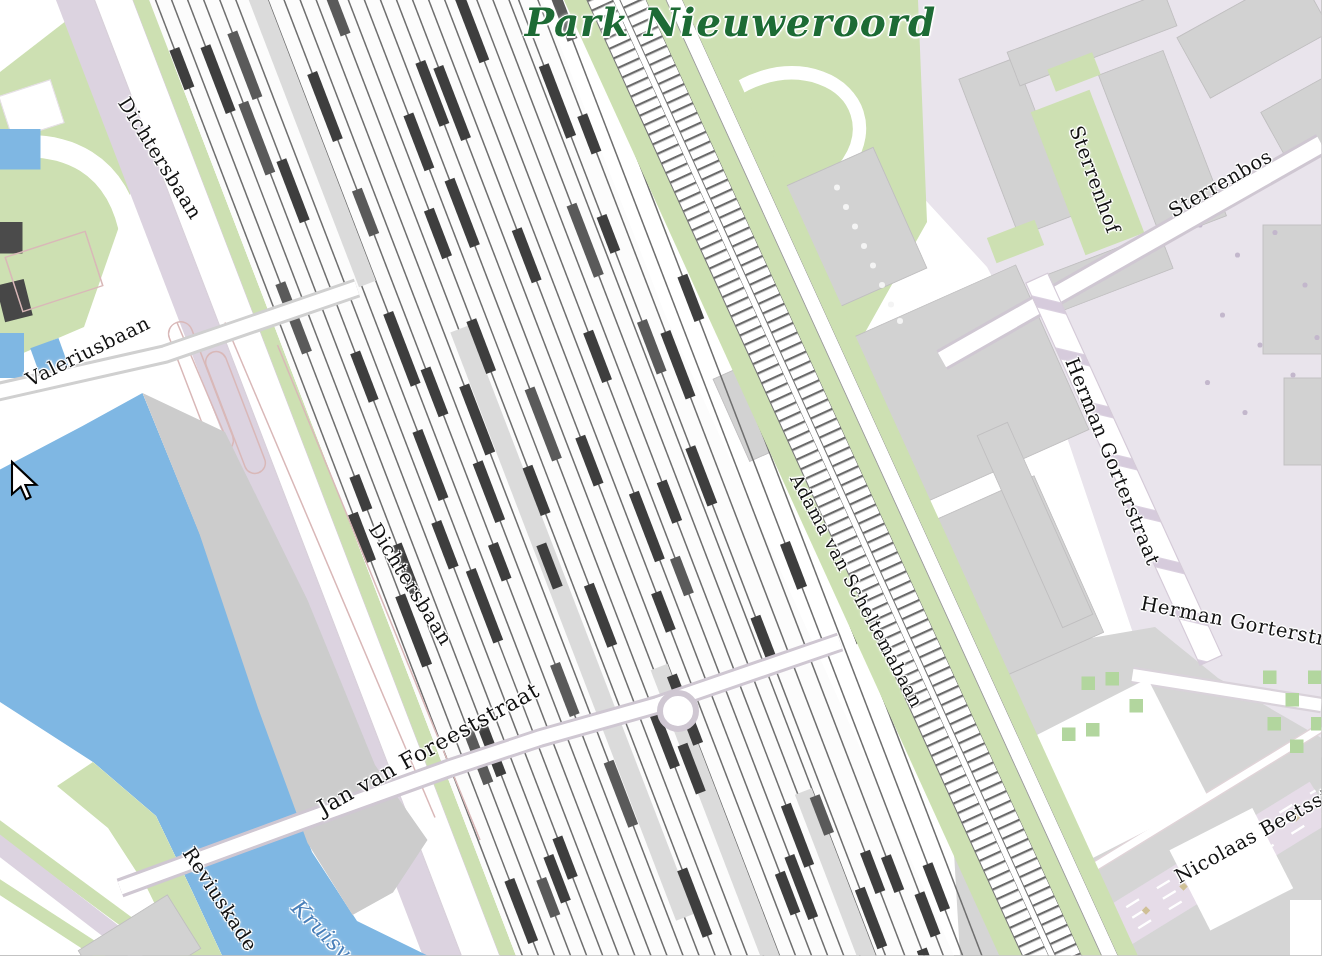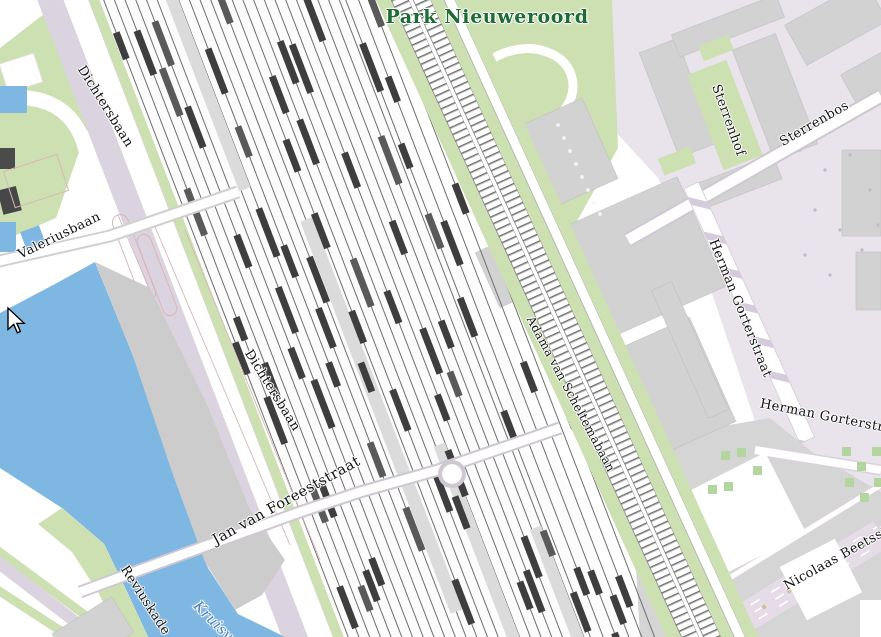--- a/index.html
+++ b/index.html
@@ -12,21 +12,21 @@
   .paved{fill:var(--paved);}
   .bldg{fill:var(--building);stroke:#c0bfc0;stroke-width:.6;}
   .whitebldg{fill:#ffffff;stroke:#e6e0e6;stroke-width:.7;}
   .indus{fill:var(--industrial);}
   .quay{fill:var(--quay);}
   .tree{fill:var(--tree_green);}
   .pink{stroke:var(--pink_outline);fill:none;stroke-width:1;}
   .lbl{position:absolute;color:var(--label);font-size:13px;letter-spacing:.4px;white-space:nowrap;
        transform:translate(-50%,-50%);
        text-shadow:0 1px 0 #fff,0 -1px 0 #fff,1px 0 0 #fff,-1px 0 0 #fff,0 0 2px #fff,0 0 3px #fff;}
-  .lbl.park{color:var(--park_label);font-weight:bold;font-size:19px;letter-spacing:.6px;}
+  .lbl.park{color:var(--park_label);font-weight:bold;font-style:italic;font-size:26px;letter-spacing:.6px;}
   .lbl.waterlbl{color:var(--water_label);font-style:italic;font-size:14.5px;}
   .lbl.big{font-size:14.5px;}
   .lbl.small{font-size:12px;}
   #labels{position:absolute;left:0;top:0;width:100%;height:100%;z-index:5;pointer-events:none;}
   #cursor{z-index:9;}
 </style>
 </head>
 <body>
 
 <div id="stage">

